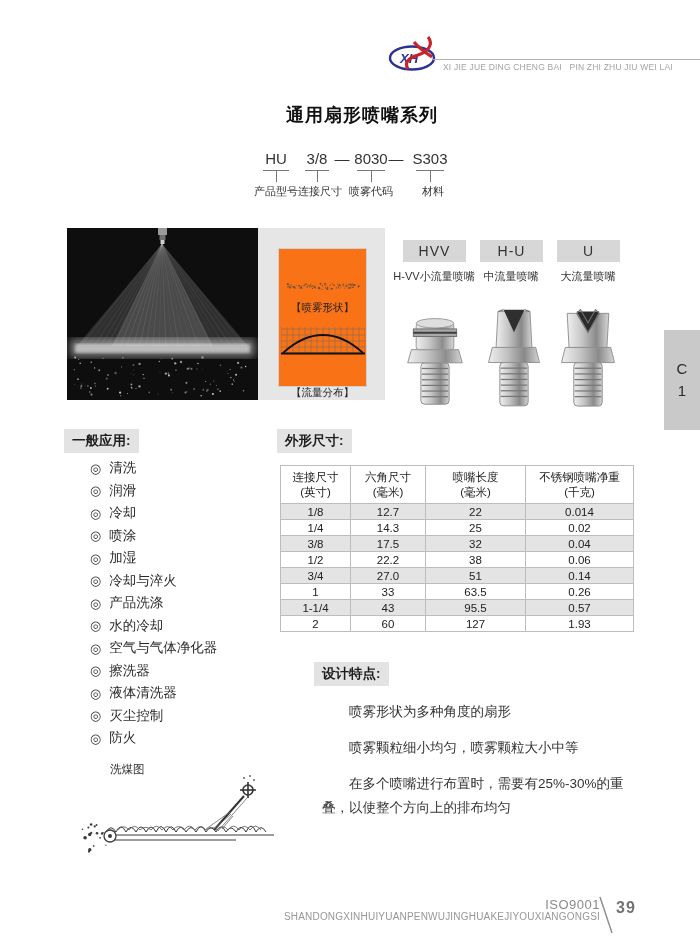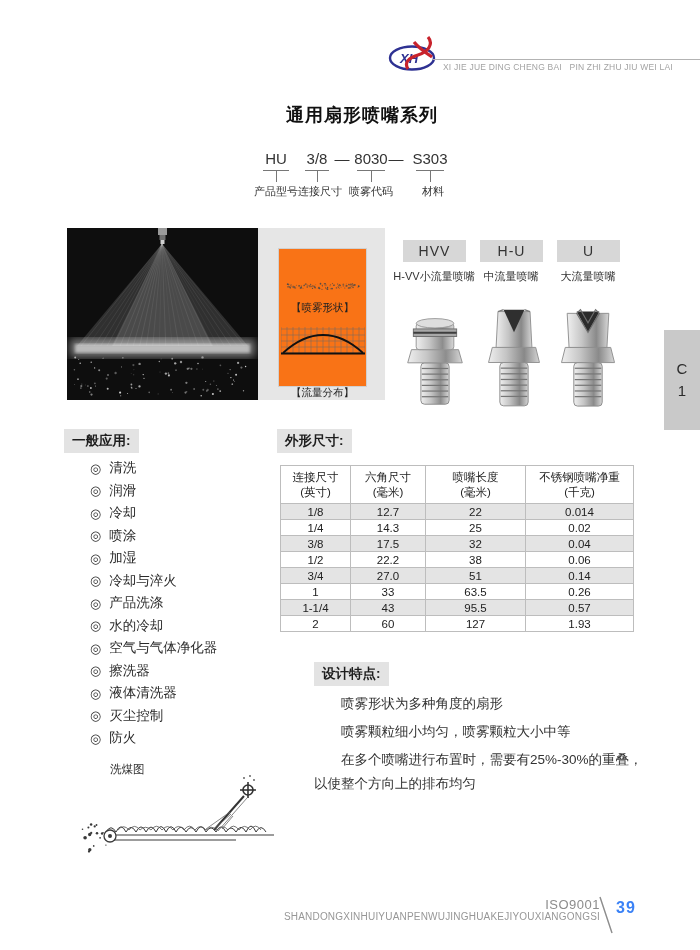--- a/index.html
+++ b/index.html
@@ -49,29 +49,29 @@
   .dim-table{left:280px;top:465px;border-collapse:collapse;table-layout:fixed;width:353px;
              font-size:11.5px;color:#222;}
   .dim-table th,.dim-table td{border:1px solid #bdbdbd;text-align:center;font-weight:normal;padding:0;}
   .dim-table{border:1px solid #555;}
   .dim-table thead th{height:37px;line-height:1.3;background:#fff;}
   .dim-table tbody td{height:15px;}
   .dim-table tr.alt{background:#e4e4e4;}
 
   
   .design-text{left:310px;top:688px;width:350px;font-size:13.5px;line-height:24px;color:#333;}
-  .design-text p{margin:4px;text-indent:2em;}
+  .design-text p{margin:12px;text-indent:2em;}
 
   
   .coal-label{left:110px;top:762px;font-size:11.5px;color:#333;}
 
   
   .foot-iso{left:200px;top:897px;width:400px;text-align:right;font-size:13px;color:#8c8c8c;letter-spacing:.5px;}
   .foot-co{left:100px;top:911px;width:500px;text-align:right;font-size:10px;color:#979797;letter-spacing:.2px;}
-  .foot-page{left:616px;top:899px;font-size:16px;font-weight:bold;color:#3b82f6;letter-spacing:1px;}
+  .foot-page{left:616px;top:899px;font-size:16px;font-weight:bold;color:#737373;letter-spacing:1px;}
 
   svg{display:block;}
 </style>
 </head>
 <body>
 
 <div id="page">
 
   <div class="abs" style="left:388px;top:36px;">
     <svg width="52" height="36" viewBox="0 0 52 36">

